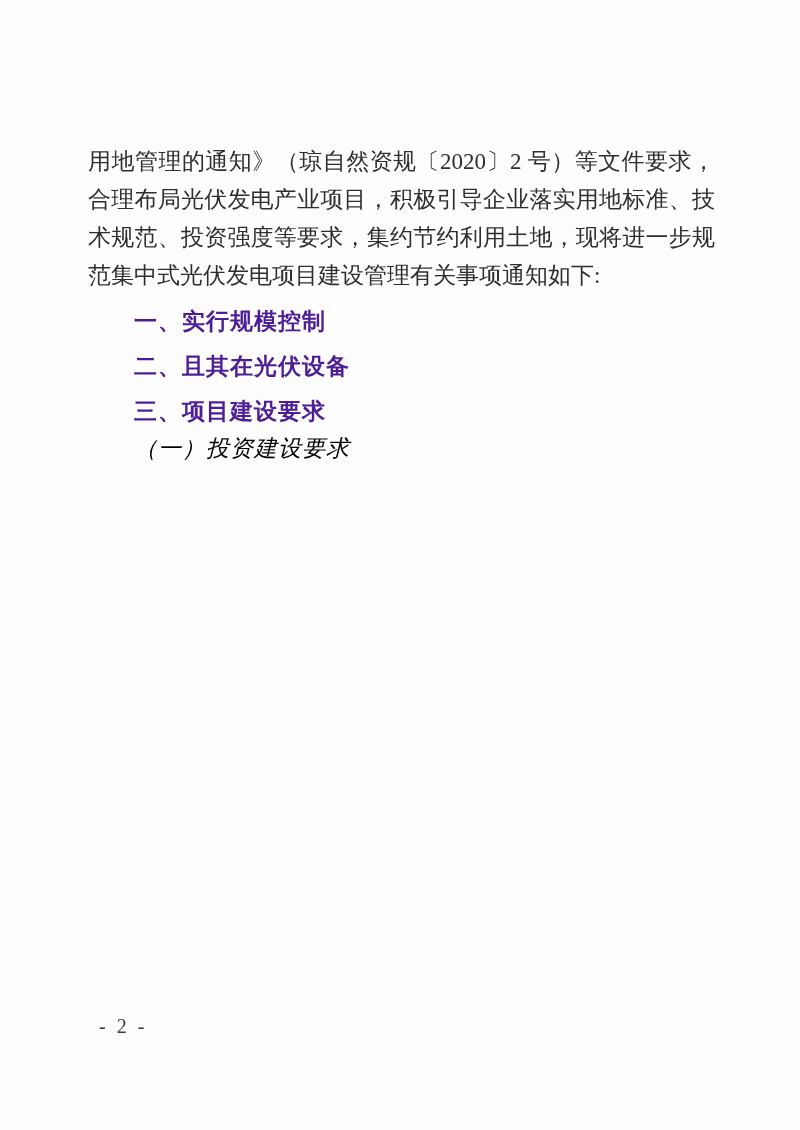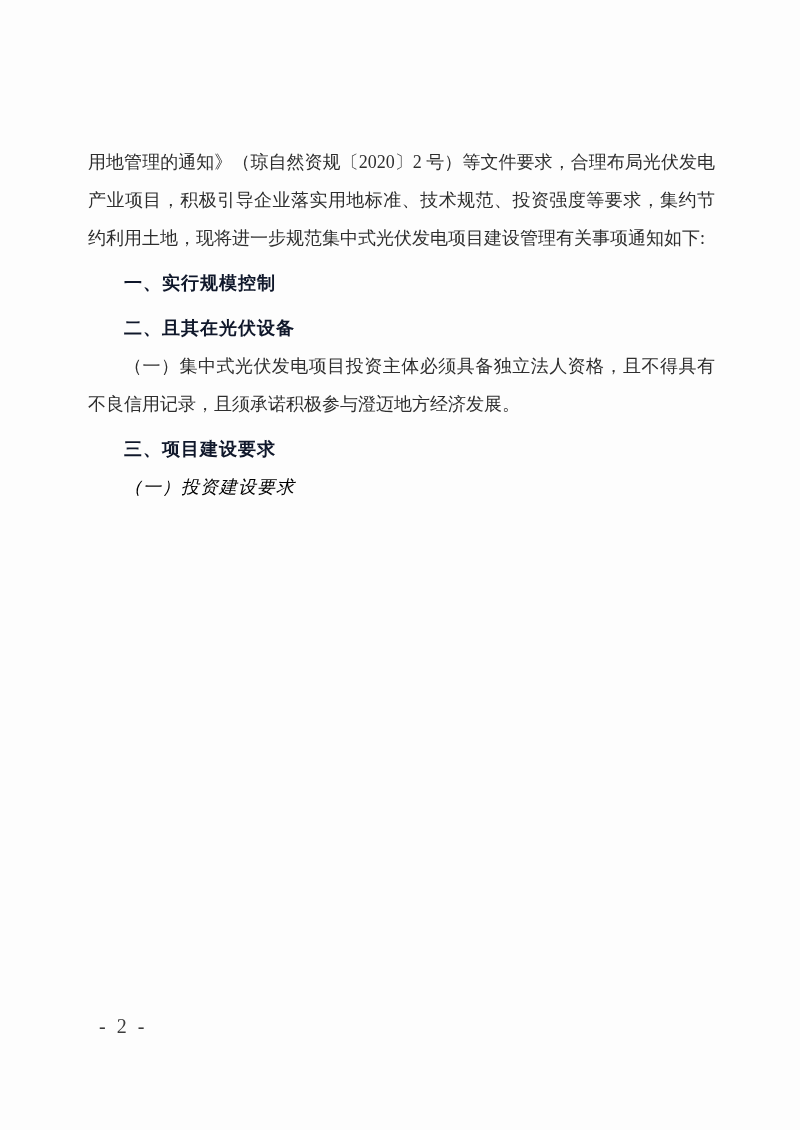--- a/index.html
+++ b/index.html
@@ -17,36 +17,36 @@
     color: #2e2e2e;
   }
   .content {
     position: absolute;
     left: 88px;
     top: 143px;
     width: 627px;
   }
   .content p {
     margin: 0;
-    font-size: 18px;
+    font-size: 23px;
     line-height: 38px;
     text-align: justify;
   }
   p.body {
     text-indent: 2em;
     font-family: "Liberation Serif", "DejaVu Serif", serif;
   }
   p.body.no-indent {
     text-indent: 0;
   }
   p.heading {
     margin-top: 7px;
     text-indent: 2em;
     font-weight: 700;
-    color: #0f172a;
+    color: #4c1d95;
     font-family: "Liberation Sans", "DejaVu Sans", sans-serif;
     letter-spacing: 1px;
   }
   p.subheading {
     text-indent: 2em;
     font-style: italic;
     color: #000000;
     font-family: "Liberation Serif", "DejaVu Serif", serif;
     letter-spacing: 1px;
   }
@@ -62,18 +62,17 @@
   }
 </style>
 </head>
 <body>
 
 <div class="page">
   <div class="content">
     <p class="body no-indent">用地管理的通知》（琼自然资规〔2020〕2 号）等文件要求，合理布局光伏发电产业项目，积极引导企业落实用地标准、技术规范、投资强度等要求，集约节约利用土地，现将进一步规范集中式光伏发电项目建设管理有关事项通知如下:</p>
     <p class="heading">一、实行规模控制</p>
     <p class="heading">二、且其在光伏设备</p>
-    <p class="body">（一）集中式光伏发电项目投资主体必须具备独立法人资格，且不得具有不良信用记录，且须承诺积极参与澄迈地方经济发展。</p>
     <p class="heading">三、项目建设要求</p>
     <p class="subheading">（一）投资建设要求</p>
   </div>
   <div class="page-number">- 2 -</div>
 </div>
 
 </body></html>

